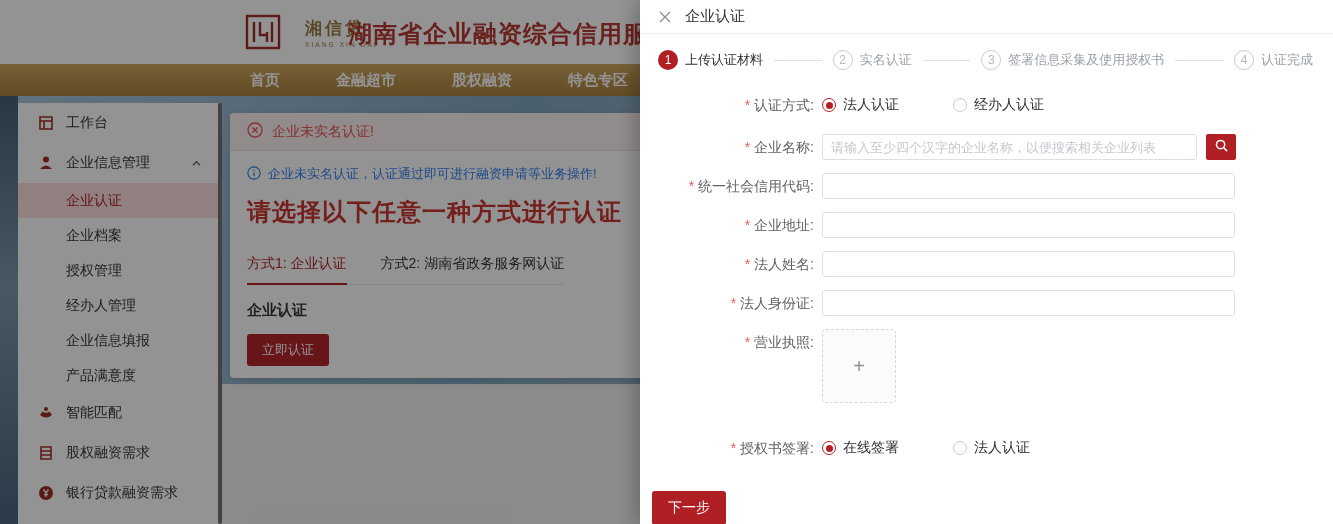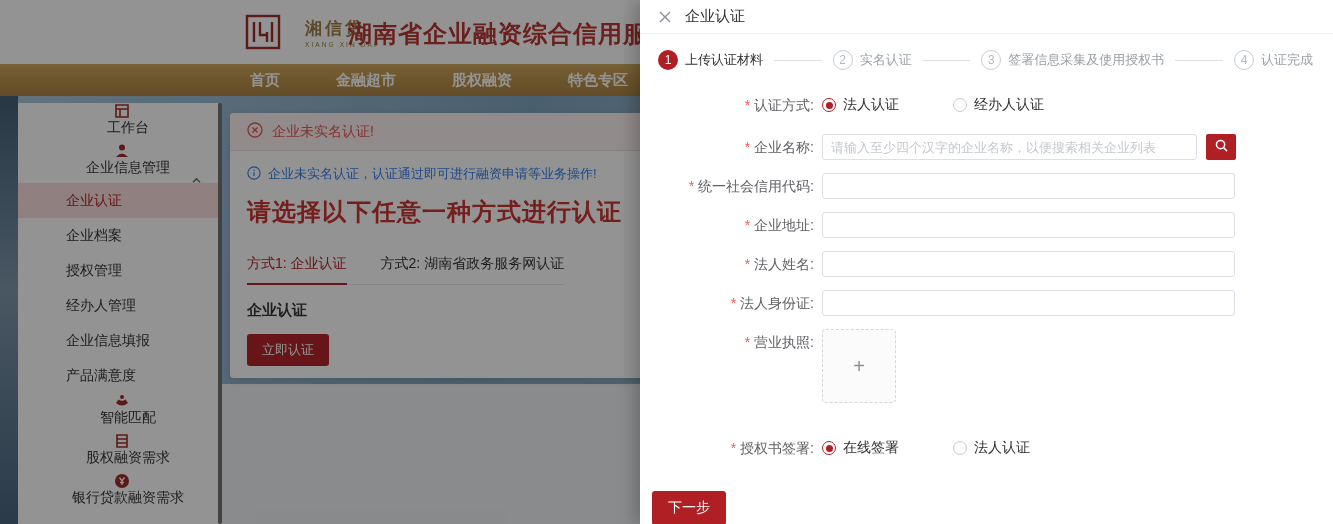--- a/index.html
+++ b/index.html
@@ -24,21 +24,21 @@
 
   
   .page-body { position:absolute; top:96px; left:0; width:100%; height:428px; background:#eef0f2; }
   .bg-band { position:absolute; top:0; left:0; width:100%; height:288px;
     background:linear-gradient(105deg,#a9c6da 0%,#7ea3be 38%,#9db8c9 62%,#d7dee3 100%); }
   .bg-left-strip { position:absolute; top:0; left:0; width:18px; height:100%;
     background:linear-gradient(180deg,#3f5d73 0%,#7b95a9 45%,#45617a 100%); }
 
   
   .sidebar { position:absolute; left:18px; top:7px; width:200px; height:421px; background:#fff; }
-  .side-item { height:40px; display:flex; align-items:center; padding-left:20px; font-size:14px; color:#303133; cursor:pointer;flex-direction:column; }
+  .side-item { height:40px; display:flex; align-items:center; padding-left:20px; font-size:14px; color:#303133; cursor:pointer; }
   .side-item .s-icon { width:16px; height:16px; margin-right:12px; display:inline-flex; }
   .side-item .chev { margin-left:auto; margin-right:16px; display:inline-flex; }
   .side-sub { height:35px; display:flex; align-items:center; padding-left:48px; font-size:14px; color:#303133; cursor:pointer; }
   .side-sub.active { background:#f9dedd; color:#b01f24; }
   .side-scrollbar { position:absolute; right:-4px; top:0; width:4px; height:100%; background:#6f6f6f; border-radius:2px; }
 
   
   .main-card { position:absolute; left:230px; top:17px; width:960px; height:265px; background:#fff; border-radius:4px; box-shadow:0 2px 8px rgba(0,0,0,0.12); }
   .alert-bar { height:38px; background:#fdf1f0; border-bottom:1px solid #f0dcdc; border-radius:4px 4px 0 0;
     display:flex; align-items:center; gap:9px; padding-left:17px; color:#e65353; font-size:14px; }

